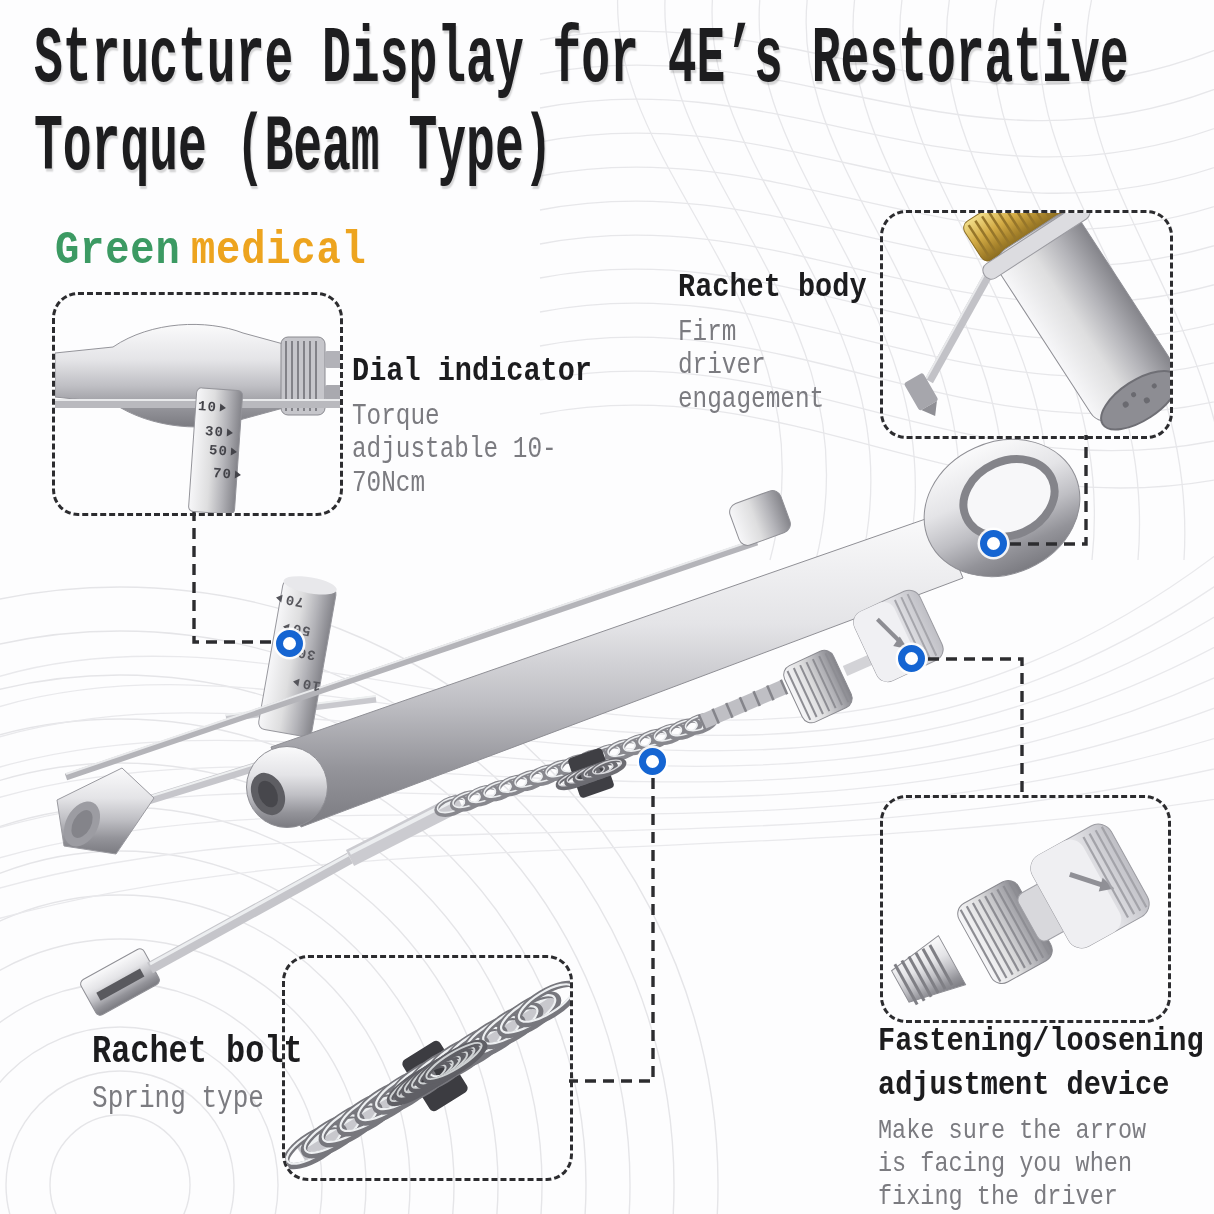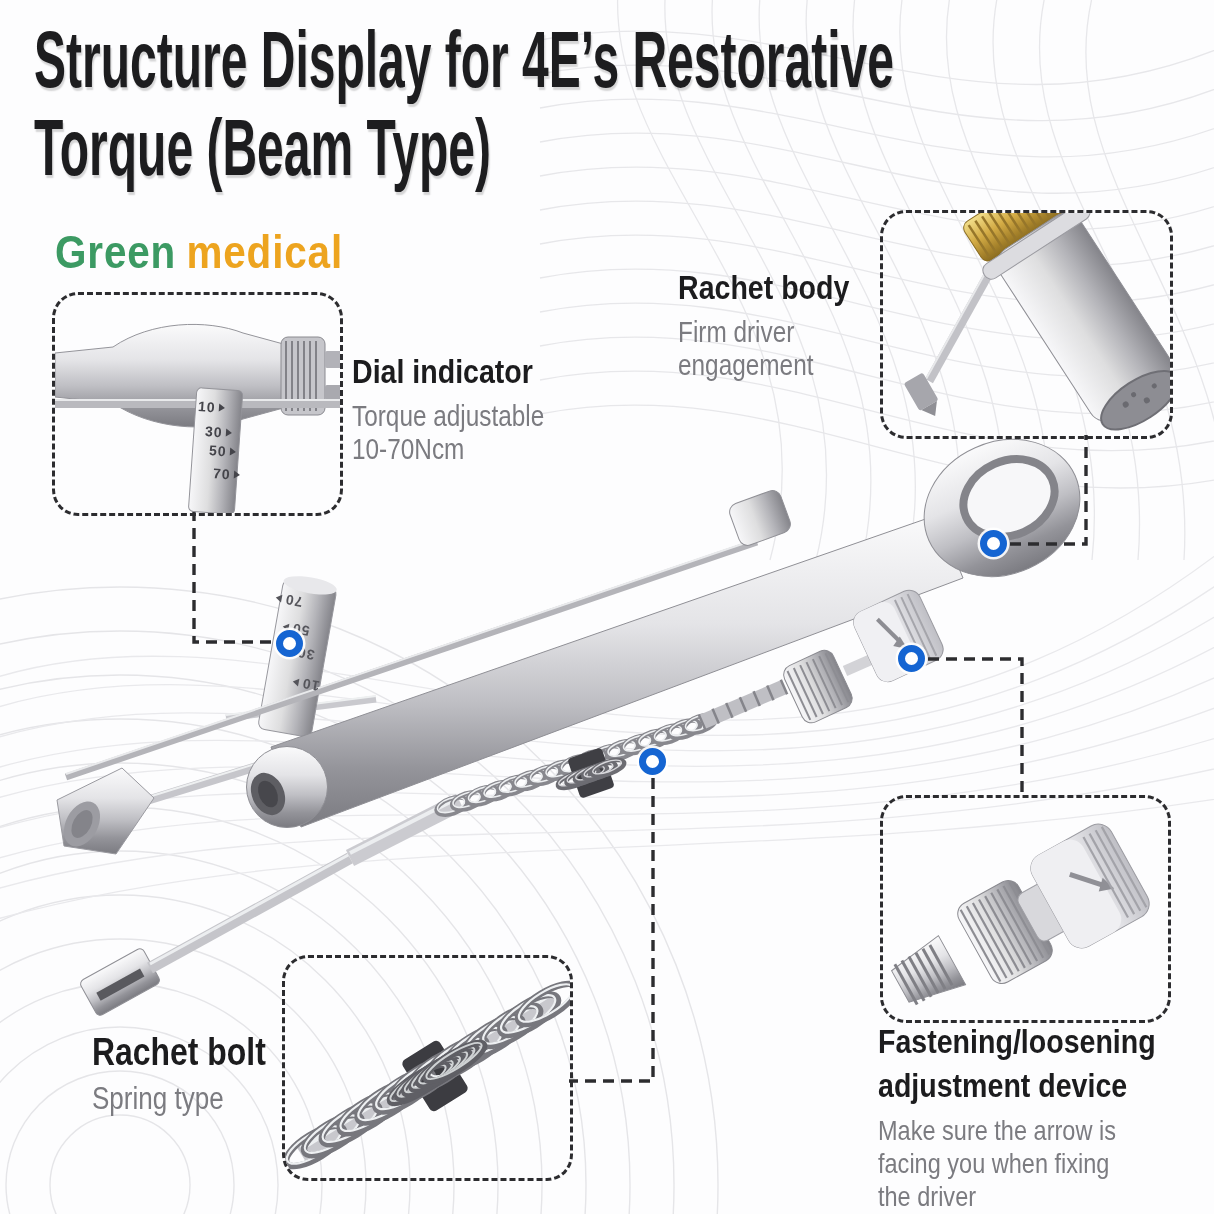--- a/index.html
+++ b/index.html
@@ -1,17 +1,17 @@
 <!DOCTYPE html>
 <html><head>
 <meta charset="utf-8">
 <style>
   html,body{margin:0;padding:0;background:#fff;}
   #page{position:relative;width:1214px;height:1214px;overflow:hidden;
-        font-family:Liberation Sans, sans-serif;background:#fdfdfe;}
+        font-family:Liberation Mono, monospace;background:#fdfdfe;}
   svg{display:block}
   .abs{position:absolute;}
   
   #title{left:34px;top:16px;width:1160px;color:#1d1d1f;font-weight:bold;
          font-size:80px;line-height:1.1;transform:scaleX(.60);transform-origin:left top;
          white-space:nowrap;text-shadow:2px 3px 2px rgba(0,0,0,.16);letter-spacing:0;}
   
   #brand{left:55px;top:224px;font-size:47px;font-weight:bold;transform:scaleX(.86);
          transform-origin:left top;white-space:nowrap;letter-spacing:1px;}
   #brand .g{color:#3c9a63;} #brand .m{color:#eda41f;margin-left:12px;}

